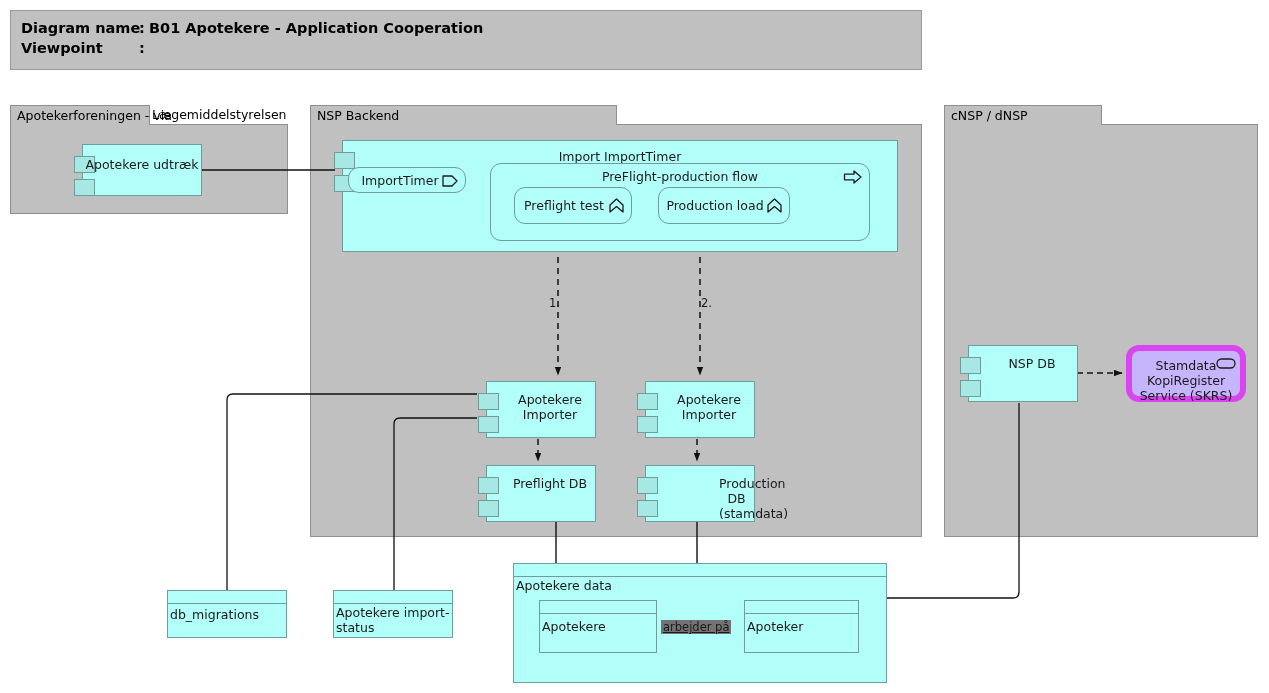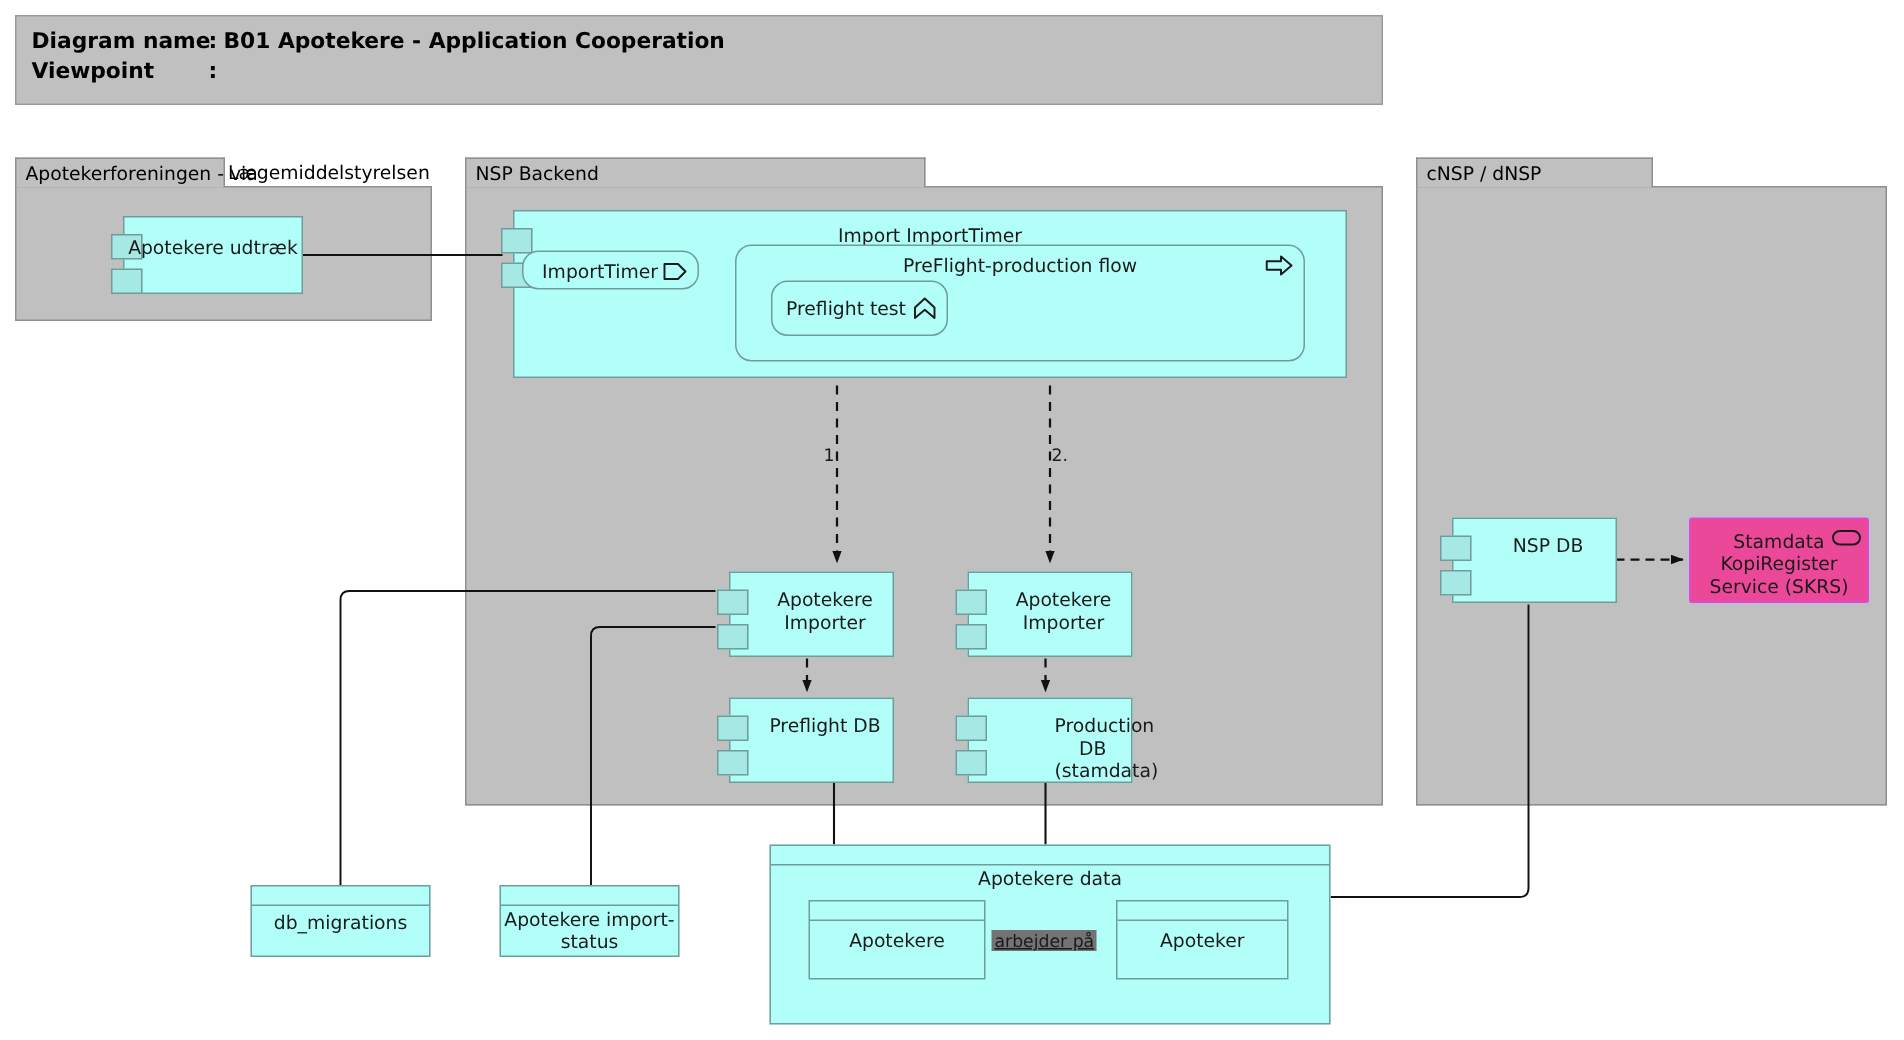--- a/index.html
+++ b/index.html
@@ -101,38 +101,37 @@
   }
   .dataobject .do-band {
     position: absolute;
     left: 0; top: 0; right: 0;
     height: 12px;
     border-bottom: 1px solid #6f9d9a;
   }
   .do-label {
     position: absolute;
     left: 2px; right: 2px;
-    text-align: center;
     font-size: 12.5px;
     color: #1a1a1a;
     line-height: 15px;
     white-space: pre-line;
   }
 
   
   .rounded {
     background: #b2fffa;
     border: 1px solid #6f9d9a;
     border-radius: 11px;
     z-index: 6;
   }
   .rounded.service {
-    background: #ec4899;
-    border: 1px solid #d946ef;
-    border-radius: 2px;
+    background: #c4b5fd;
+    border: 6px solid #d946ef;
+    border-radius: 13px;
   }
   .rounded-label {
     position: absolute;
     left: 4px; right: 4px;
     text-align: center;
     font-size: 12.5px;
     color: #1a1a1a;
     line-height: 15px;
     white-space: pre-line;
   }
@@ -254,20 +253,28 @@
 
   <div class="rounded abs" style="left:514px; top:187px; width:118px; height:37px;">
     <div class="rounded-label" style="top:10px; left:4px; right:22px;">Preflight test</div>
     <div class="icon-slot" style="right:4px; top:9px;">
       <svg width="20" height="18" viewBox="0 0 20 18">
         <path d="M3,15 L3,8 L9.5,2 L16,8 L16,15 L9.5,9.5 Z" fill="none" stroke="#1a1a1a" stroke-width="1.3" stroke-linejoin="round"></path>
       </svg>
     </div>
   </div>
 
+  <div class="rounded abs" style="left:658px; top:187px; width:132px; height:37px;">
+    <div class="rounded-label" style="top:10px; left:4px; right:22px;">Production load</div>
+    <div class="icon-slot" style="right:4px; top:9px;">
+      <svg width="20" height="18" viewBox="0 0 20 18">
+        <path d="M3,15 L3,8 L9.5,2 L16,8 L16,15 L9.5,9.5 Z" fill="none" stroke="#1a1a1a" stroke-width="1.3" stroke-linejoin="round"></path>
+      </svg>
+    </div>
+  </div>
 
   <div class="conn-label" style="left:549px; top:296px;">1.</div>
   <div class="conn-label" style="left:701px; top:296px;">2.</div>
 
   <div class="component abs" style="left:486px; top:381px; width:110px; height:57px;">
     <div class="comp-tab t1"></div>
     <div class="comp-tab t2"></div>
     <div class="comp-label" style="top:10px; left:18px;">Apotekere
 Importer</div>
   </div>
@@ -281,21 +288,21 @@
 
   <div class="component abs" style="left:486px; top:465px; width:110px; height:57px;">
     <div class="comp-tab t1"></div>
     <div class="comp-tab t2"></div>
     <div class="comp-label" style="top:10px; left:18px;">Preflight DB</div>
   </div>
 
   <div class="component abs" style="left:645px; top:465px; width:110px; height:57px;">
     <div class="comp-tab t1"></div>
     <div class="comp-tab t2"></div>
-    <div class="comp-label" style="top:10px; left:18px;margin-left:39px;">Production DB
+    <div class="comp-label" style="top:10px; left:34px;margin-left:39px;">Production DB
 (stamdata)</div>
   </div>
 
   <div class="component abs" style="left:968px; top:345px; width:110px; height:57px;">
     <div class="comp-tab t1"></div>
     <div class="comp-tab t2"></div>
     <div class="comp-label" style="top:10px; left:18px;">NSP DB</div>
   </div>
 
   <div class="rounded service abs" style="left:1126px; top:345px; width:120px; height:57px;">

